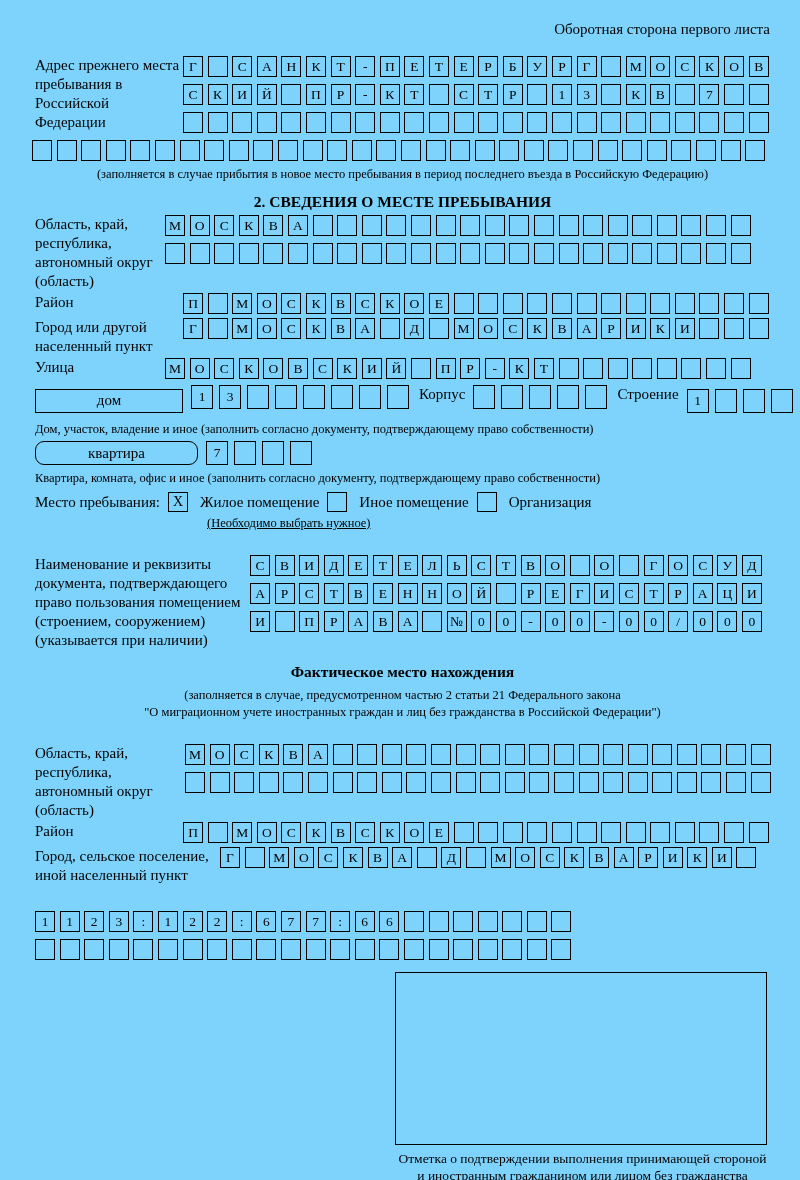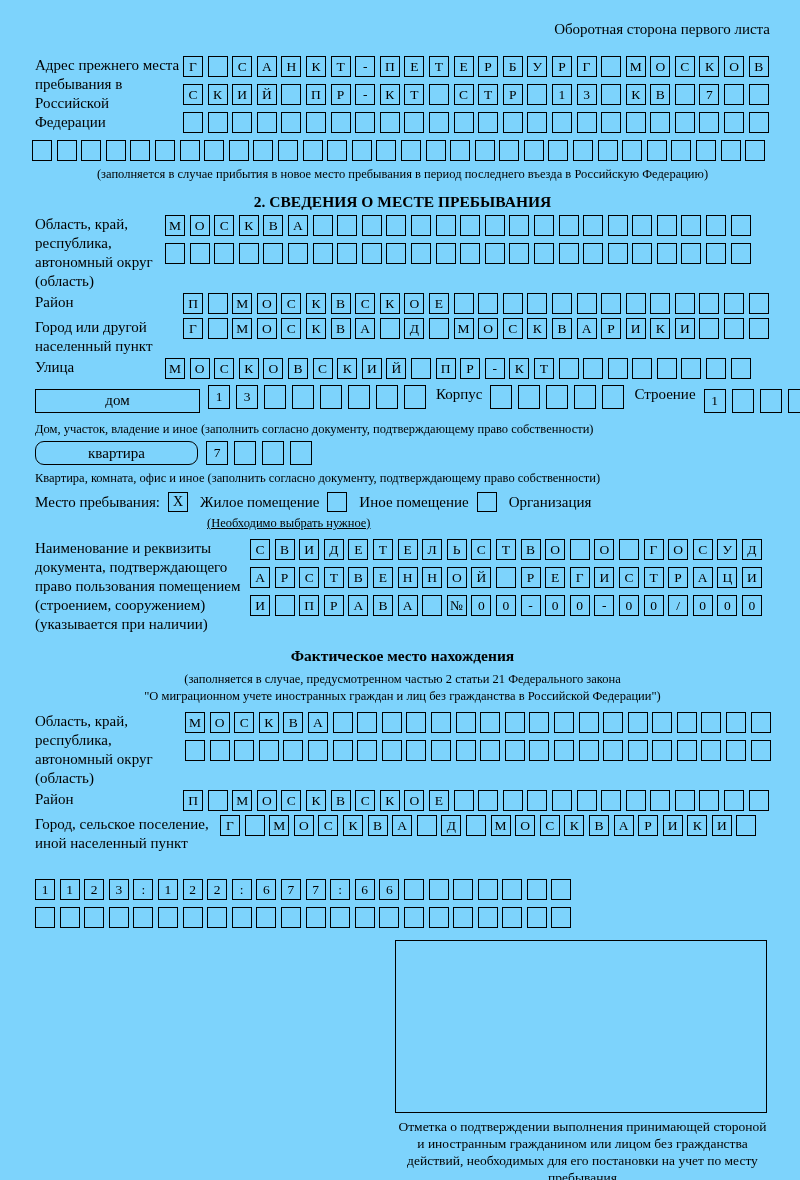--- a/index.html
+++ b/index.html
@@ -41,38 +41,38 @@
 
   .sec-title { text-align:center; font-weight:bold; font-size:15.5px; line-height:19px; }
 
   .house-row { display:flex; align-items:center; }
   .house-row .cbox { width:22px; height:24px; margin-right:6px; }
   .labelbox {
     border:1.5px solid #000; height:24px;
     display:flex; align-items:center; justify-content:center;
     font-size:15px; flex-shrink:0; margin-right:8px;
   }
-  .wlb165 { width:165px; }
+  .wlb165 { width:148px; }
   .wlb200 { width:163px;border-radius:9px; }
   .inline-lbl { font-size:15px; margin:0 8px 12px 4px; white-space:nowrap; }
 
   .stay-row { display:flex; align-items:center; font-size:15px;text-align:center; }
   .chk {
     width:20px; height:20px; border:1.5px solid #000;
     display:inline-flex; align-items:center; justify-content:center;
     font-size:14px; margin:0 12px 0 8px; flex-shrink:0;
   }
   .hint { font-size:12.5px; margin:4px 0 0 172px;text-decoration:underline; }
 
   .stamp-wrap { margin-top:12px; margin-left:360px; width:375px; }
   .stamp-box { width:372px; height:173px; border:1.6px solid #000; }
   .stamp-caption { font-size:13.5px; line-height:17px; text-align:center; margin-top:5px; }
 
   .mt2{margin-top:2px;} .mt4{margin-top:4px;} .mt6{margin-top:6px;}
-  .mt8{margin-top:8px;} .mt10{margin-top:10px;} .mt12{margin-top:12px;}
+  .mt8{margin-top:24px;} .mt10{margin-top:10px;} .mt12{margin-top:12px;}
   .mt18{margin-top:18px;}
   .rows-offset { margin-top:24px; }
 </style>
 </head>
 <body>
 
 <div class="page">
 
   <div class="top-note">Оборотная сторона первого листа</div>
 

